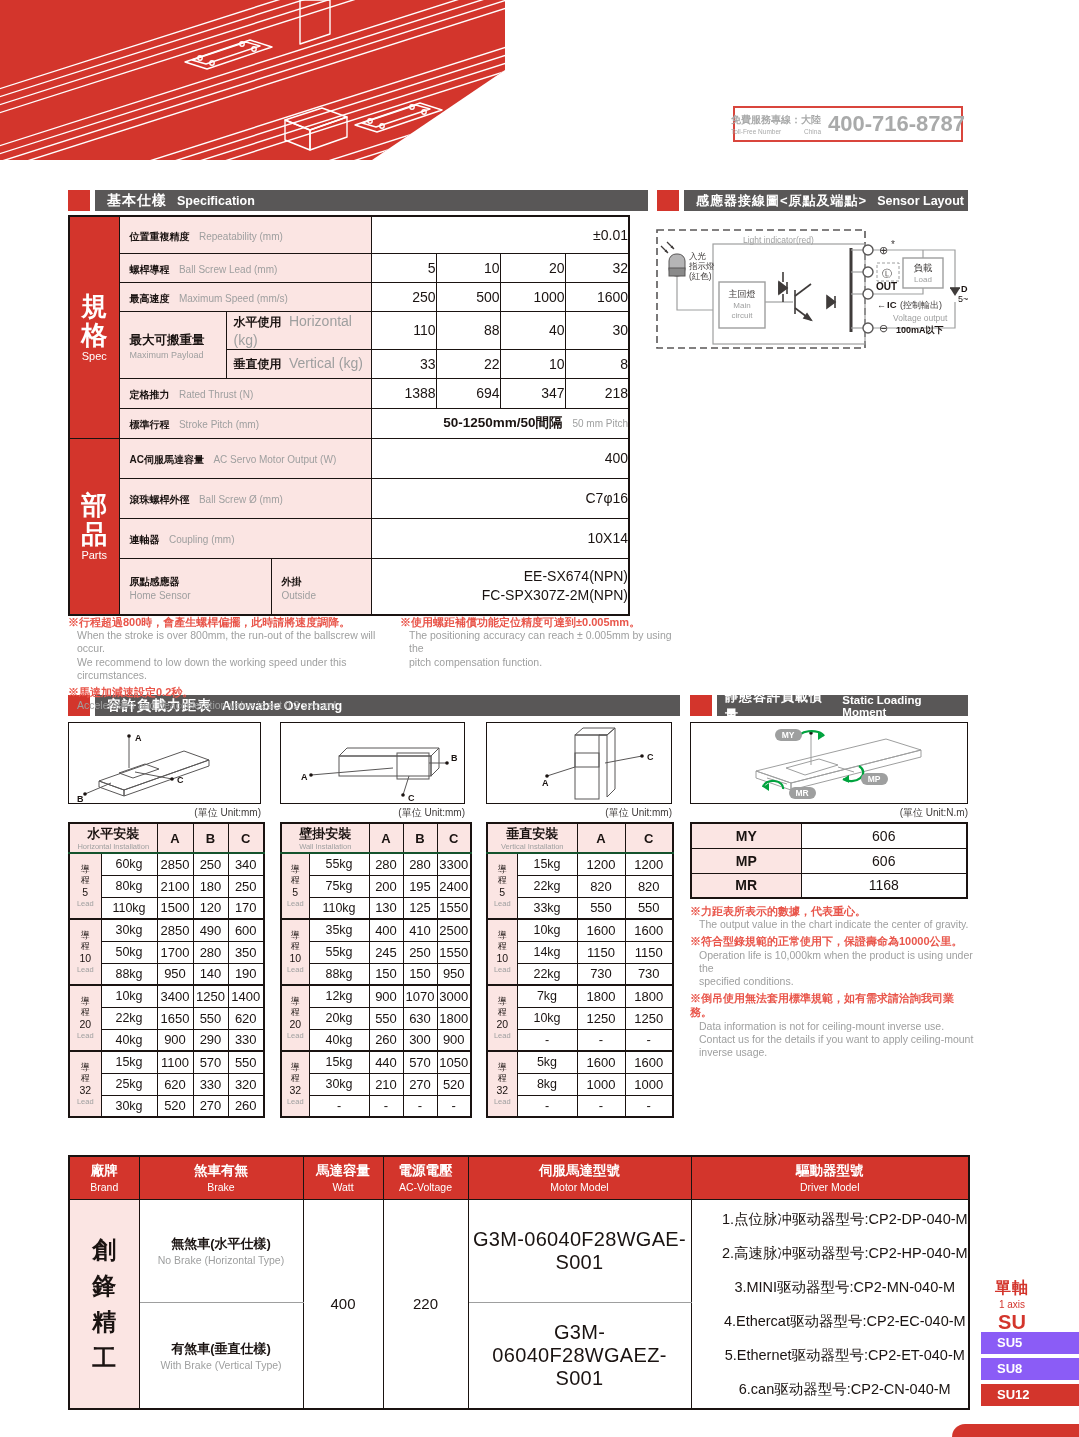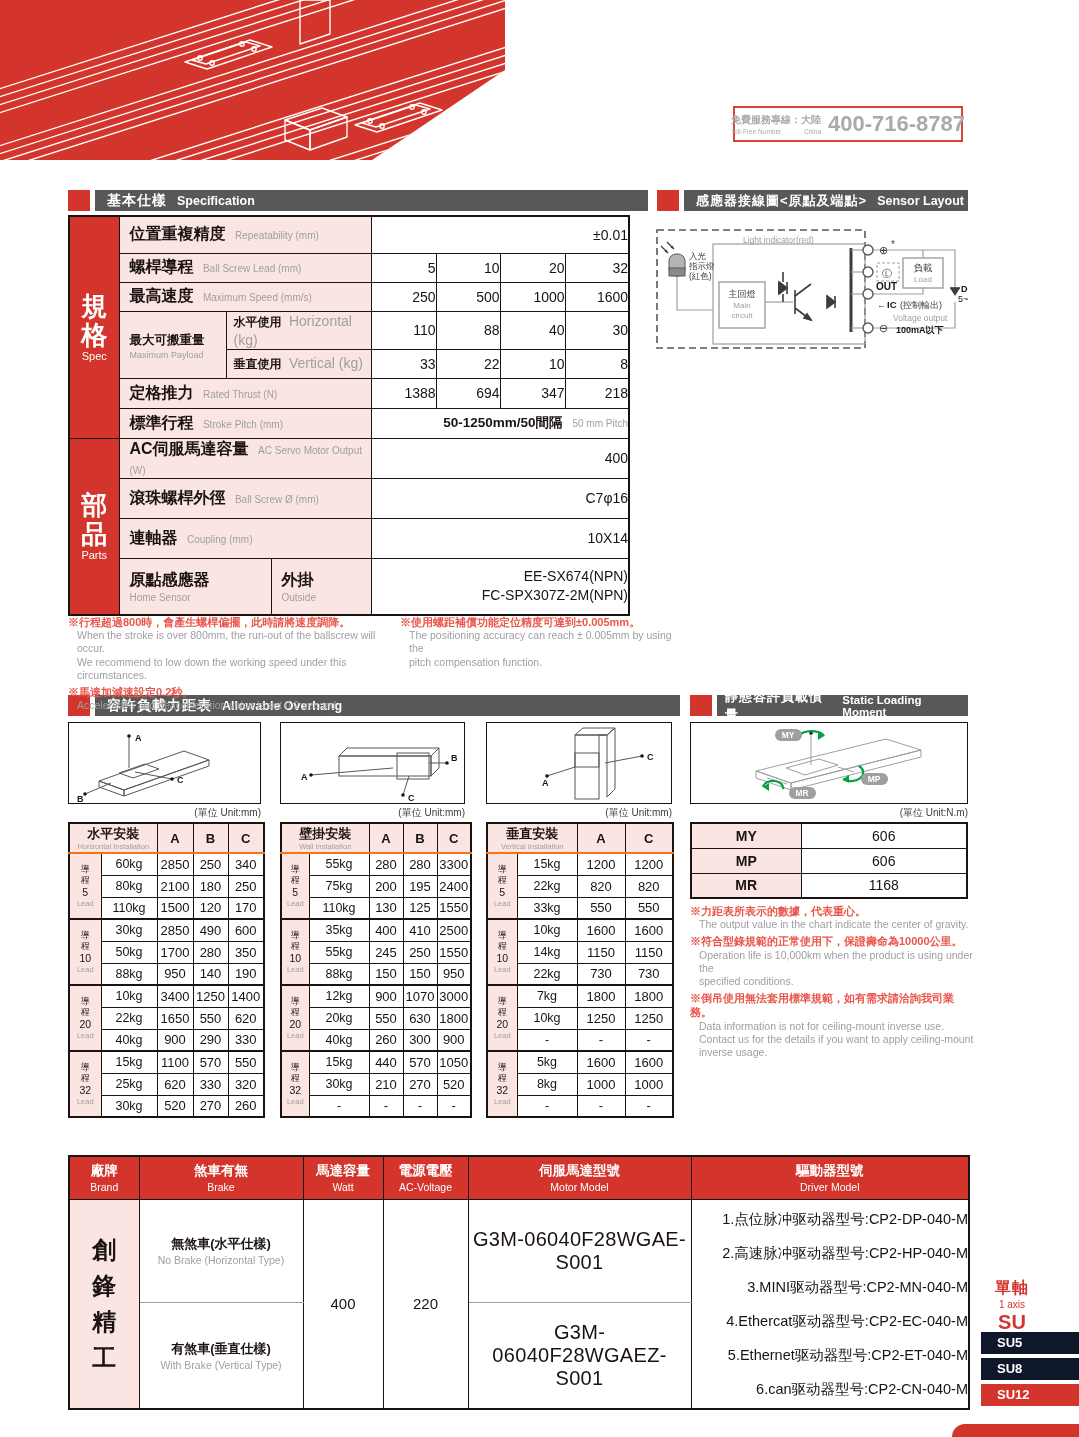--- a/index.html
+++ b/index.html
@@ -21,21 +21,21 @@
   .phone .l2{font-size:6.5px;display:flex;justify-content:space-between;margin-top:1px}
   .phone .num{font-size:22px;font-weight:bold;letter-spacing:0px;white-space:nowrap}
 
   
   table.spec{border-collapse:collapse;table-layout:fixed;width:560px;border:2px solid #1A1311;background:#fff}
   .spec td{border:1px solid #1A1311;vertical-align:middle}
   .spec td.side{background:#D3352C;color:#fff;text-align:center;padding:0}
   .spec .side .vchar{display:block;font-size:26px;font-weight:bold;line-height:1.1}
   .spec .side-en{display:block;font-size:11px;margin-top:1px}
   .spec td.lbl{background:#FBE5E3;padding-left:10px}
-  .spec .lzh{font-weight:bold;font-size:16px;color:#1A1311}
+  .spec .lzh{font-weight:bold;font-size:10px;color:#1A1311}
   .spec .len{font-size:10px;color:#9E9F9F;margin-left:5px}
   .spec td.lbl.stack .len{display:block;margin-left:0;margin-top:1px}
   .spec td.sub{padding-left:7px}
   .spec td.sub .lzh{font-size:12px}
   .spec td.sub .len{font-size:14px;margin-left:3px}
   .spec td.val{text-align:right;font-size:14px;background:#fff}
   .spec .v-zh{font-weight:bold;font-size:13.5px}
   .spec .v-en{font-size:10px;color:#9E9F9F;margin-left:6px}
   .spec .two{line-height:1.35;font-size:14px}
 
@@ -43,21 +43,21 @@
   .notes .note-zh{color:#E9564B;font-weight:bold;font-size:11px;line-height:1.3;margin-top:3px}
   .notes .note-en{color:#9E9F9F;font-size:10.5px;line-height:1.25;padding-left:9px;white-space:pre-line}
 
   
   .dbox{position:absolute;border:1px solid #1A1311;background:#fff}
   .unit{position:absolute;font-size:10px;color:#3F3B3A;text-align:right}
 
   
   table.oh{border-collapse:collapse;table-layout:fixed;background:#fff;border:2px solid #1A1311}
   .oh th,.oh td{border:1px solid #1A1311;text-align:center;vertical-align:middle}
-  .oh thead th{background:#FBE5E3;border-bottom:2px solid #f97316;height:30px}
+  .oh thead th{background:#FBE5E3;border-bottom:2px solid #14532d;height:30px}
   .oh .t-zh{font-size:13px;font-weight:bold;color:#1A1311}
   .oh .t-en{font-size:7.5px;color:#9E9F9F;margin-top:-1px;font-weight:normal}
   .oh th.oh-col{font-size:13px;font-weight:bold}
   .oh td{height:22px}
   .oh tr.gstart td{border-top:2px solid #1A1311}
   .oh td.oh-lead{background:#FBE5E3;padding:2px 0}
   .oh .lz{display:block;font-size:9px;line-height:1.2;color:#1A1311}
   .oh .ln{display:block;font-size:10.5px;line-height:1.25;color:#1A1311}
   .oh .le{display:block;font-size:7.5px;color:#9E9F9F}
   .oh td.oh-kg{font-size:12.5px}
@@ -76,30 +76,30 @@
   .motor th .en{display:block;font-size:10.5px;font-weight:normal;margin-top:1px}
   .motor td{border:1px solid #1A1311;text-align:center;vertical-align:middle}
   .motor td.brand{background:#FBE5E3}
   .motor .brand .vchar{display:block;font-size:24px;font-weight:bold;line-height:1.5;color:#1A1311}
   .motor td.brake .zh{font-weight:bold;font-size:13px}
   .motor td.brake .en{color:#9E9F9F;font-size:10.5px;margin-top:1px}
   .motor td.num{font-size:15px}
   .motor td.model{font-size:20px;letter-spacing:.3px}
   .motor td.bsplit{border-bottom:1px solid #9E9F9F}
   .motor tr.r2 td.tsplit{border-top:1px solid #9E9F9F}
-  .motor td.driver{text-align:right;padding-left:30px}
+  .motor td.driver{text-align:center;padding-left:30px}
   .motor .driver-line{font-size:14.5px;line-height:34px;white-space:nowrap}
 
   
   .axisblock{position:absolute;left:975px;top:1278px;width:74px;text-align:center;color:#D3352C}
   .axisblock .a-zh{font-size:16px;font-weight:bold;letter-spacing:1px}
   .axisblock .a-en{font-size:10px;line-height:1.1}
   .axisblock .a-su{font-size:20px;font-weight:bold;line-height:1.2}
   .tabs{position:absolute;left:981px;top:1332px;width:98px}
-  .su-tab{height:22px;margin-bottom:4px;background:#0f172a;color:#fff;font-weight:bold;
+  .su-tab{height:22px;margin-bottom:4px;background:#8b5cf6;color:#fff;font-weight:bold;
           font-size:13px;line-height:22px;padding-left:16px}
   .su-tab.active{background:#D3352C}
   .footer-swoosh{position:absolute;left:952px;top:1424px;width:127px;height:13px;background:#D3352C;
                  border-top-left-radius:14px}
 
   svg text{font-family:"Liberation Sans",sans-serif}
 </style>
 </head>
 <body>
 

